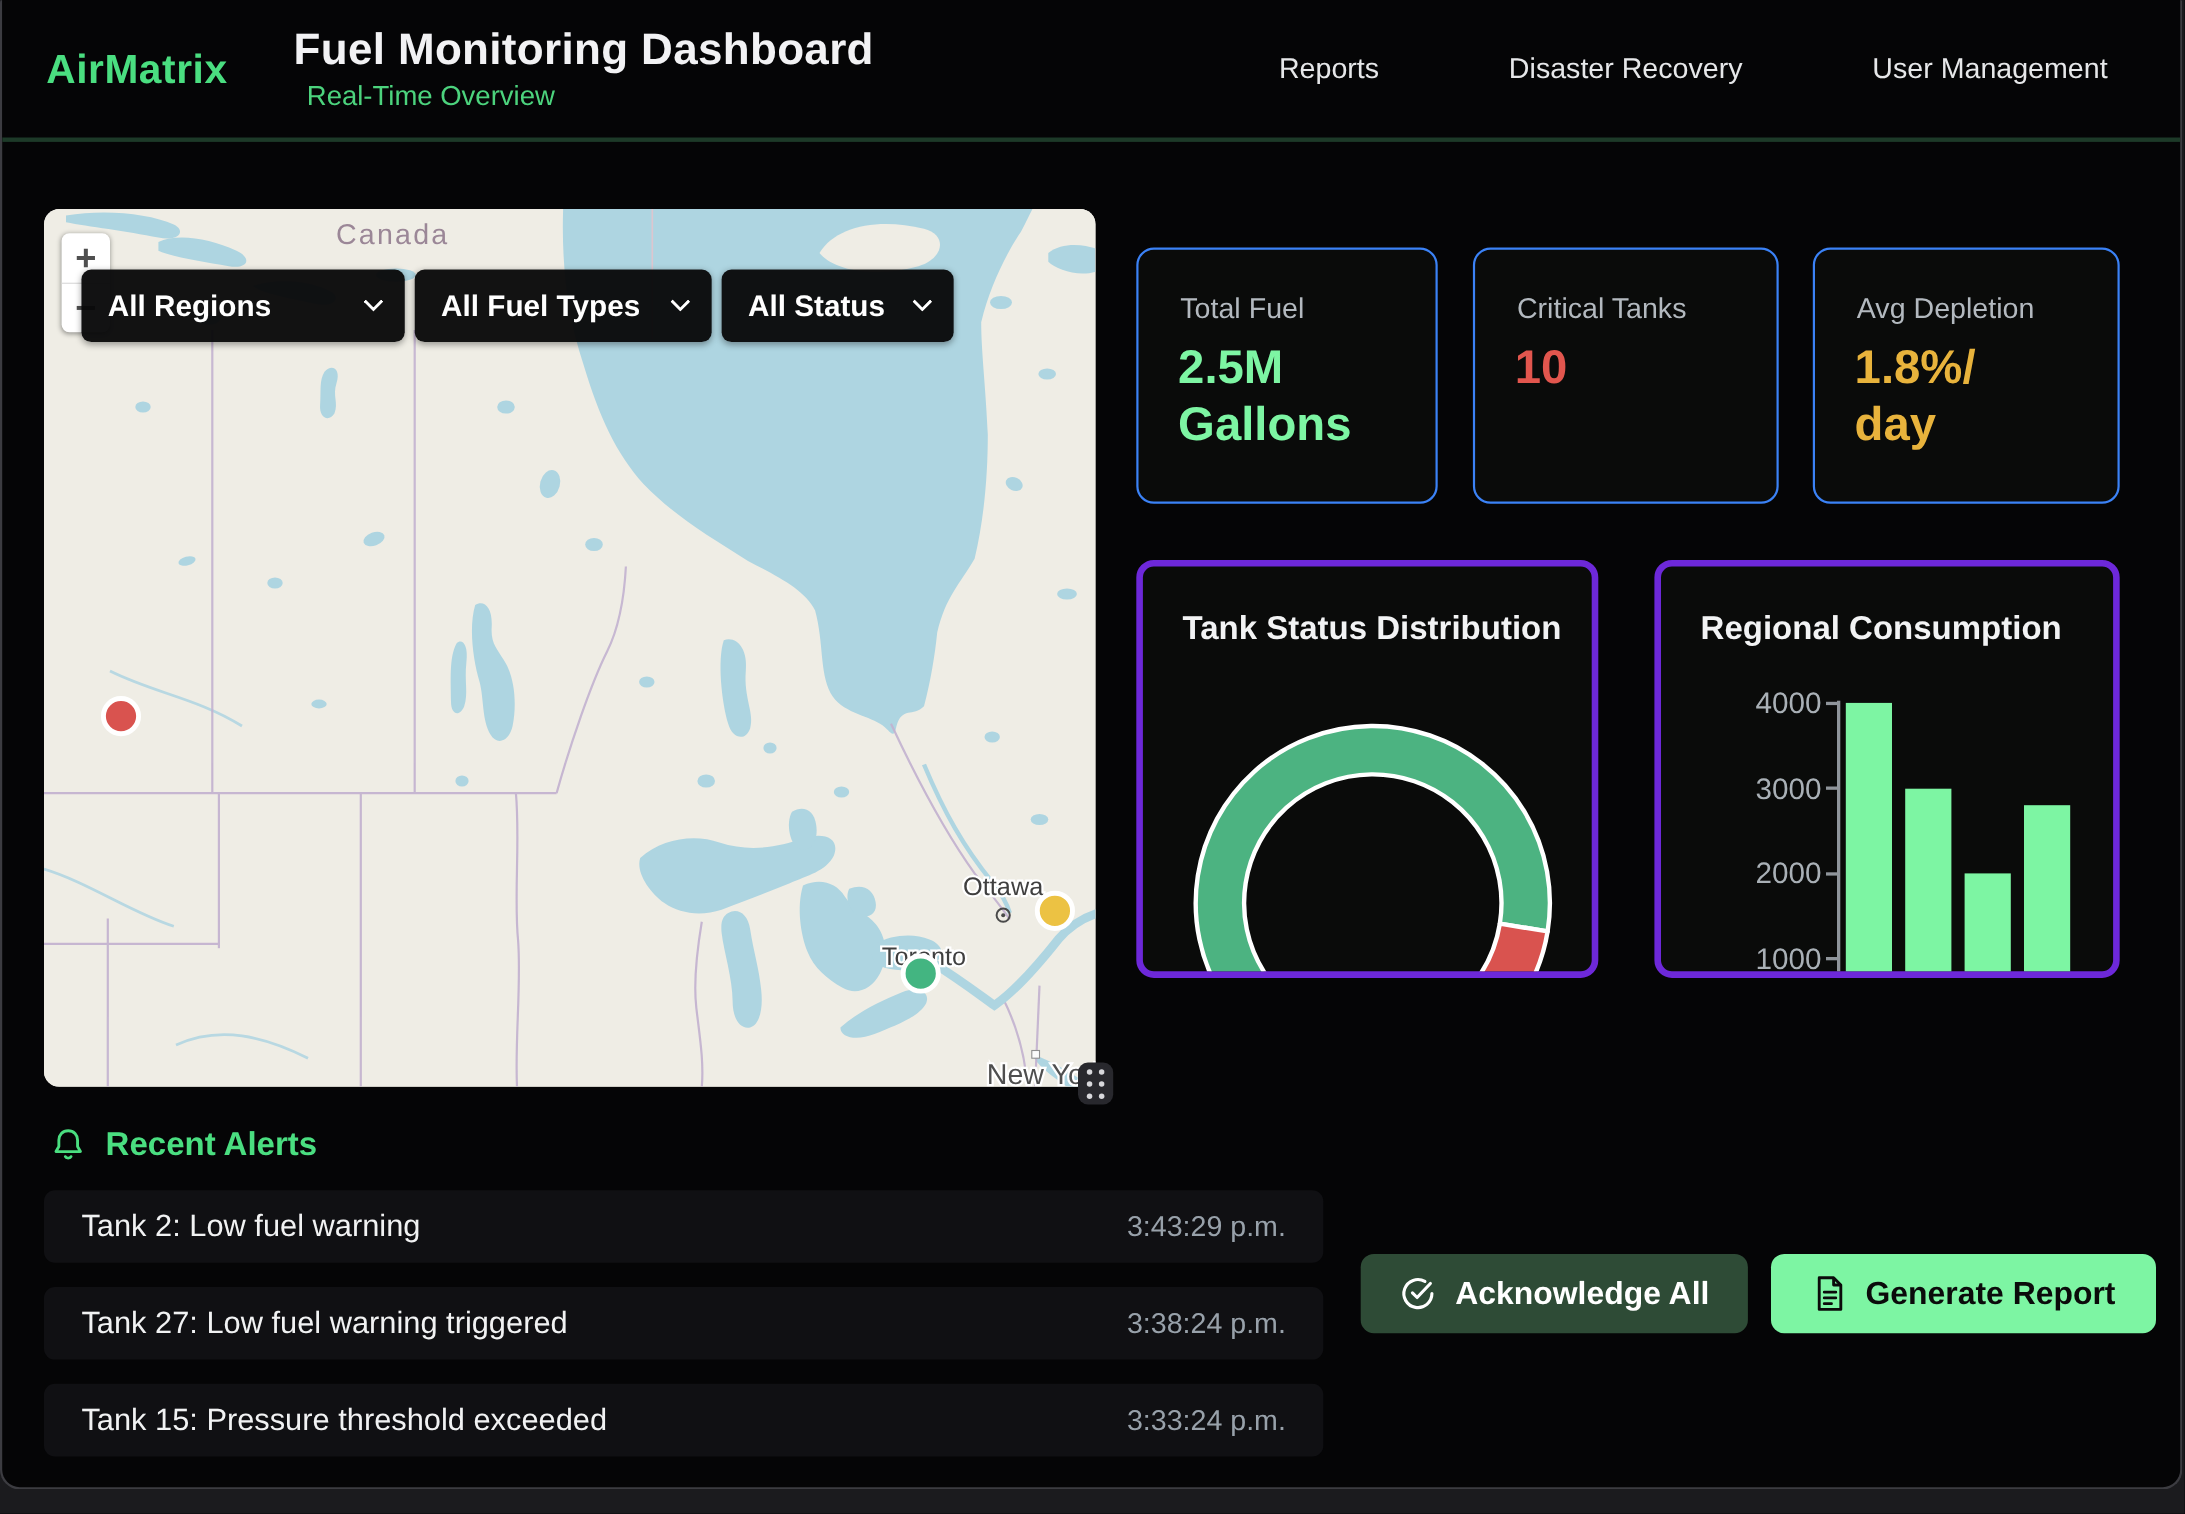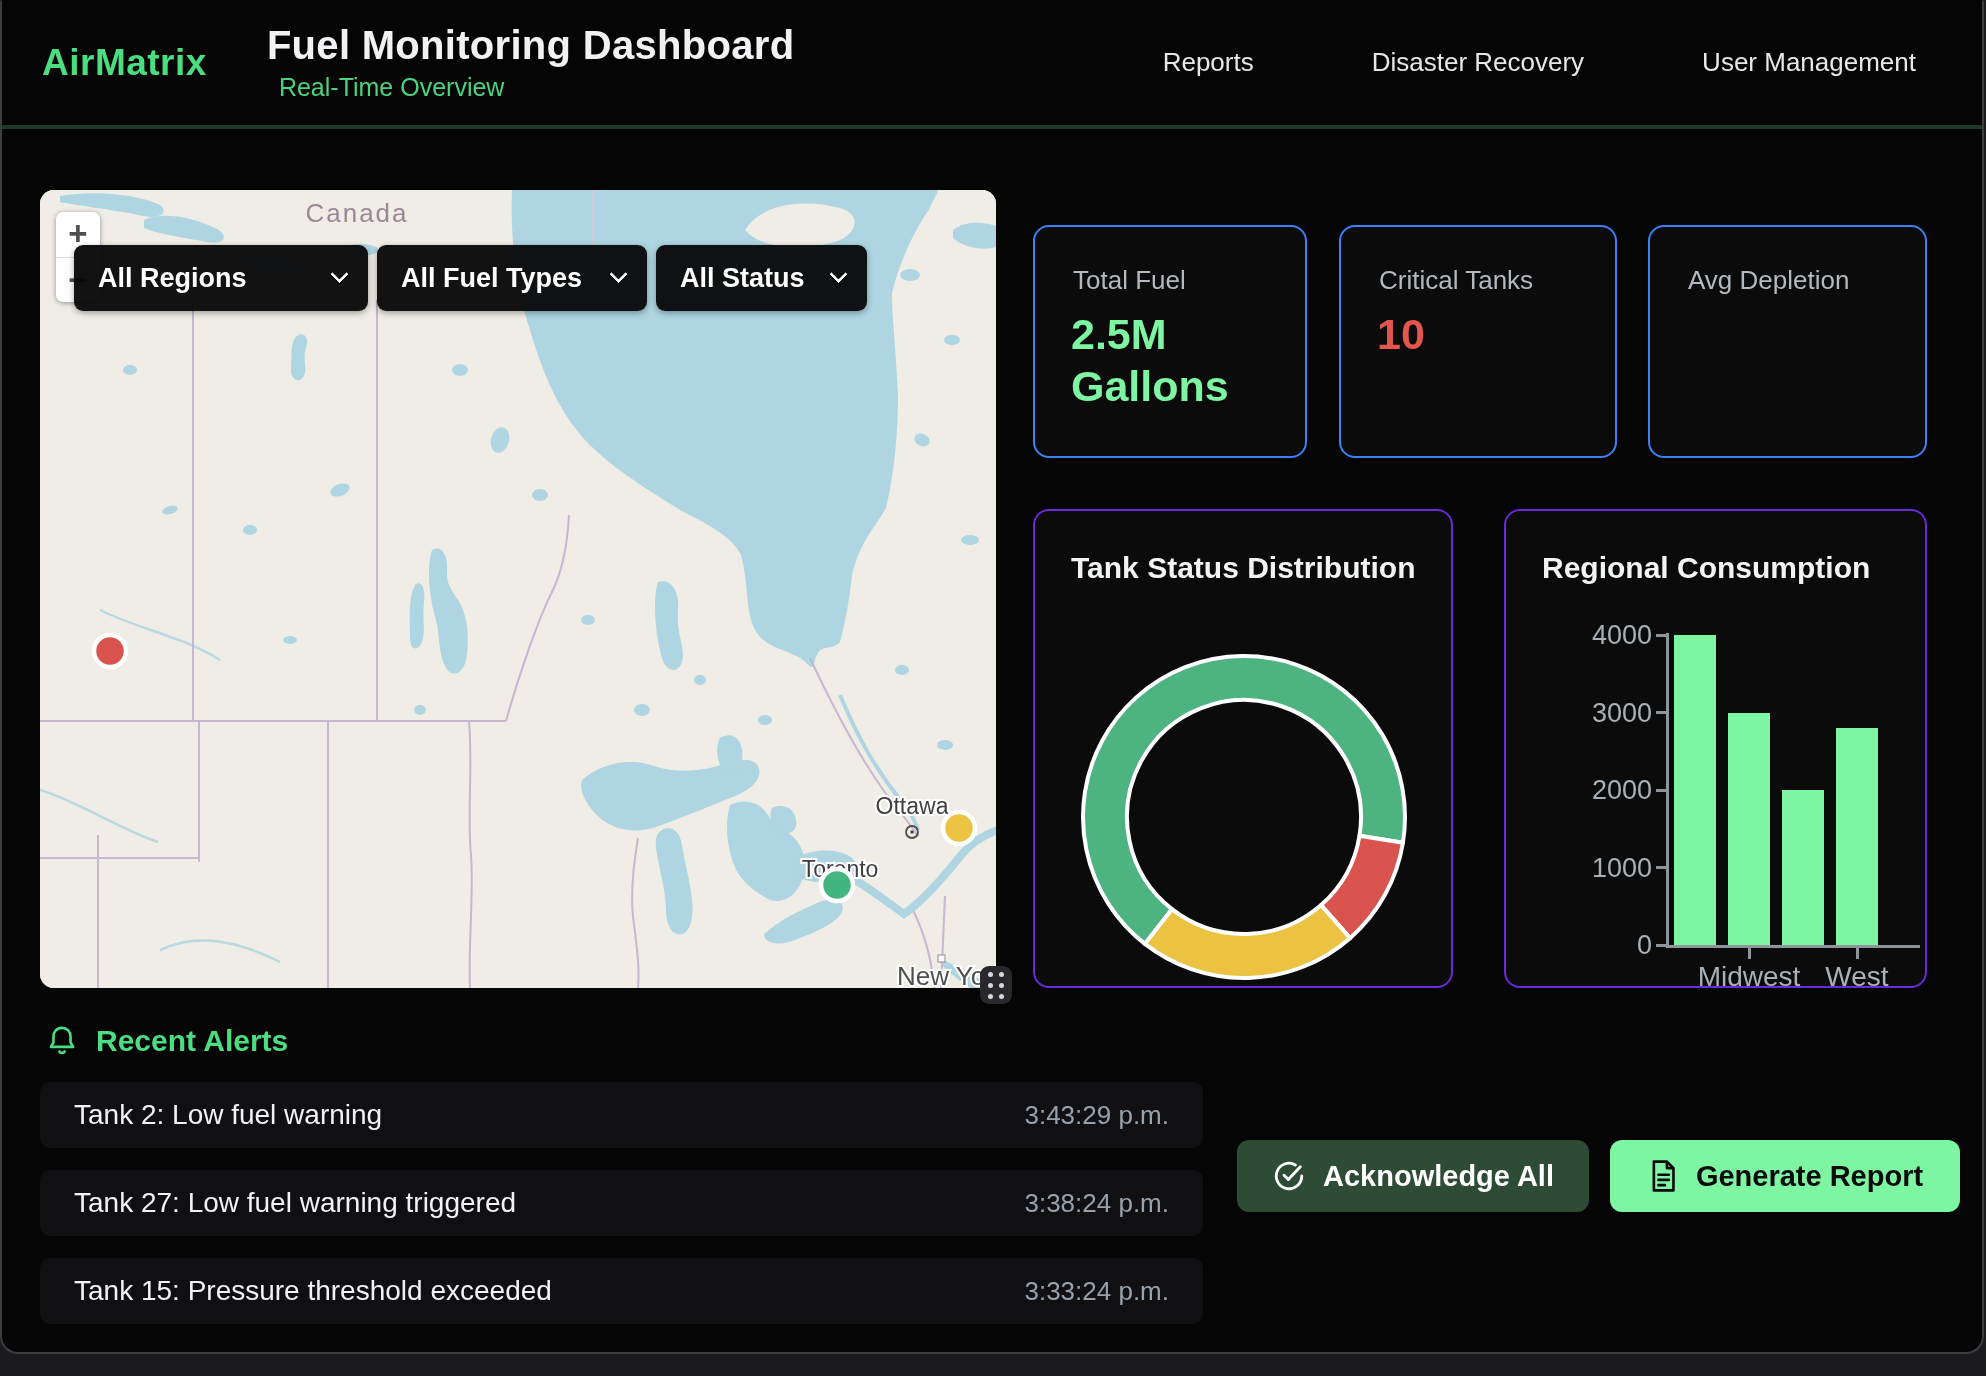--- a/index.html
+++ b/index.html
@@ -69,22 +69,22 @@
   #stat-0 { left:1031px; width:274px; }
   #stat-1 { left:1337px; width:278px; }
   #stat-2 { left:1646px; width:279px; }
   .stat-label { margin:38px 0 0 38px; font-size:26px; color:#b3b9bf; }
   .stat-value { margin:12px 0 0 36px; font-size:43px; font-weight:bold; line-height:1.22; }
   #stat-0 .stat-value { width:200px; }
   #stat-2 .stat-value { width:126px; word-break:break-all; }
 
   
   .chart-card {
-    position:absolute; top:509px; height:479px;
-    background:#0a0b0a; border:2px solid #6d28d9; border-radius:16px; overflow:hidden;
+    position:absolute; top:509px; height:380px;
+    background:#0a0b0a; border:6px solid #6d28d9; border-radius:16px; overflow:hidden;
   }
   #chart-donut-card { left:1031px; width:420px; }
   #chart-bar-card   { left:1502px; width:423px; }
   .chart-title { position:absolute; left:36px; top:40px; font-size:30px; font-weight:bold; color:#f2f3f4; }
   #donut-svg { position:absolute; left:0; top:0; }
   #bar-plot { position:absolute; inset:0; }
   .axis-y { position:absolute; left:160px; top:122px; width:3px; height:315px; background:#8f959b; }
   .axis-x { position:absolute; left:160px; top:434px; width:254px; height:3px; background:#8f959b; }
   .ytick-label { position:absolute; width:92px; text-align:right; font-size:27px; color:#a9b0b6; }
   .ytick-dash { position:absolute; width:12px; height:3px; background:#8f959b; }
@@ -286,20 +286,21 @@
   <div class="stat-card" id="stat-0">
     <div class="stat-label">Total Fuel</div>
     <div class="stat-value" style="color: rgb(125, 245, 163);">2.5M Gallons</div>
   </div>
   <div class="stat-card" id="stat-1">
     <div class="stat-label">Critical Tanks</div>
     <div class="stat-value" style="color: rgb(226, 86, 78);">10</div>
   </div>
   <div class="stat-card" id="stat-2">
     <div class="stat-label">Avg Depletion</div>
+    <div class="stat-value" style="color: rgb(232, 179, 60);">1.8%/day</div>
   </div>
 
   <div class="chart-card" id="chart-donut-card">
     <div class="chart-title">Tank Status Distribution</div>
     <svg id="donut-svg" width="420" height="479" viewBox="0 0 420 479">
         <path d="M109.87850247256908 432.86973133068227 A161 161 0 1 1 367.92893867675105 331.74087121838545 L324.49494301353957 324.7060989599447 A117 117 0 1 0 136.96760738689804 398.1972581719865 Z" fill="#4cb381" stroke="#ffffff" stroke-width="4" stroke-linejoin="round"></path>
         <path d="M367.92893867675105 331.74087121838545 A161 161 0 0 1 315.04900307910737 427.1388003322118 L286.06666683388545 394.03254434079986 A117 117 0 0 0 324.49494301353957 324.7060989599447 Z" fill="#d9534f" stroke="#ffffff" stroke-width="4" stroke-linejoin="round"></path>
         <path d="M315.04900307910737 427.1388003322118 A161 161 0 0 1 109.87850247256866 432.86973133068193 L136.96760738689773 398.1972581719863 A117 117 0 0 0 286.06666683388545 394.03254434079986 Z" fill="#ecc243" stroke="#ffffff" stroke-width="4" stroke-linejoin="round"></path>
       </svg>
   </div>

